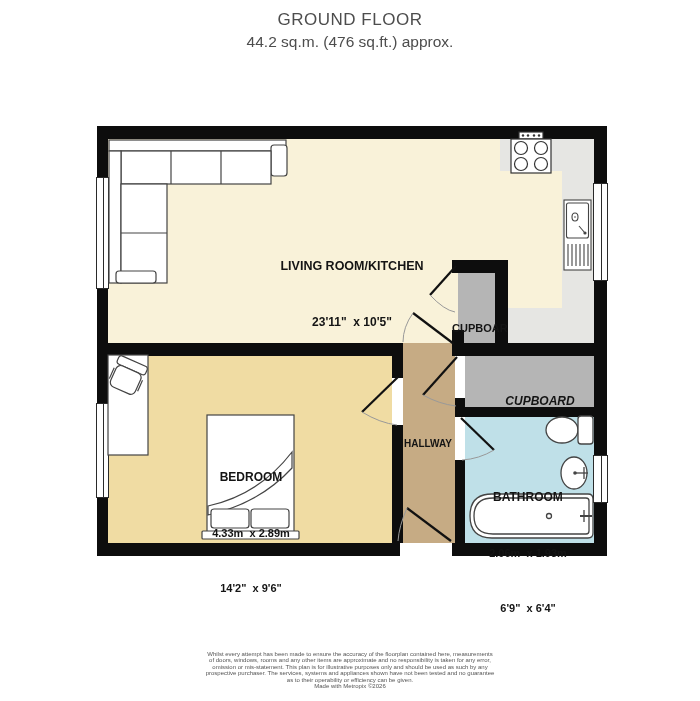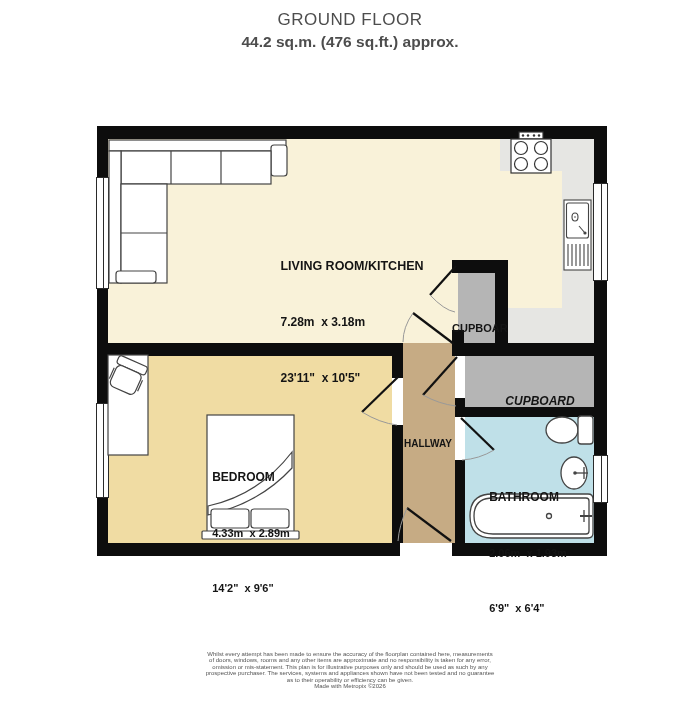--- a/index.html
+++ b/index.html
@@ -4,22 +4,22 @@
 <style>
   html,body{margin:0;padding:0;background:#fff;}
   .page{position:relative;width:700px;height:701px;background:#fff;overflow:hidden;
         font-family:"Liberation Sans",sans-serif;}
   .wall{position:absolute;background:#0d0d0d;}
   .floor{position:absolute;}
   .window{position:absolute;background:#fff;border:1px solid #2a2a2a;box-sizing:border-box;}
   .window::after{content:"";position:absolute;left:50%;top:0;bottom:0;width:1px;background:#2a2a2a;}
   .title{position:absolute;left:0;width:700px;text-align:center;color:#4d4d4d;}
   .title .l1{font-size:17px;letter-spacing:.5px;}
-  .title .l2{font-size:15.5px;margin-top:3px;font-weight:bold;}
-  .rlabel{position:absolute;transform:translateX(-50%);font-weight:bold;
+  .title .l2{font-size:15.5px;margin-top:3px;}
+  .rlabel{position:absolute;transform:translateX(-50%);text-align:center;font-weight:bold;
           color:#141414;white-space:pre;line-height:1.28;}
   .rlabel .nm{font-size:12.5px;}
   .rlabel .dim{font-size:11px;}
   .small-nm{font-size:12px !important;}
   .cuplabel{position:absolute;font-weight:bold;color:#141414;white-space:pre;z-index:30;margin-top:22px;}
   .footer{position:absolute;left:0;width:700px;text-align:center;}
   .footer .total{font-size:8.5px;color:#7e7e7e;margin-bottom:4px;}
   .footer .disc{font-size:6px;line-height:6.4px;color:#555;}
   svg{position:absolute;left:0;top:0;}
 </style>
@@ -169,21 +169,20 @@
       <path d="M494,450 Q479,459 462,460" stroke="#999" stroke-width="1"></path>
     </g>
     <g fill="none">
       <path d="M451,541 L407,508" stroke="#111" stroke-width="2.2"></path>
       <path d="M407,508 Q399,526 398,541" stroke="#999" stroke-width="1"></path>
     </g>
   </svg>
 
   <div class="rlabel" style="left:352px;top:217px;">
     <div class="nm">LIVING ROOM/KITCHEN</div>
-    <div class="dim" style="font-size:12px;">7.28m  x 3.18m</div>
     <div class="dim" style="font-size:12px;">23'11"  x 10'5"</div>
   </div>
 
   <div class="rlabel" style="left:251px;top:429px;">
     <div class="nm small-nm">BEDROOM</div>
     <div class="dim">4.33m  x 2.89m</div>
     <div class="dim">14'2"  x 9'6"</div>
   </div>
 
   <div class="rlabel" style="left:528px;top:449px;">

